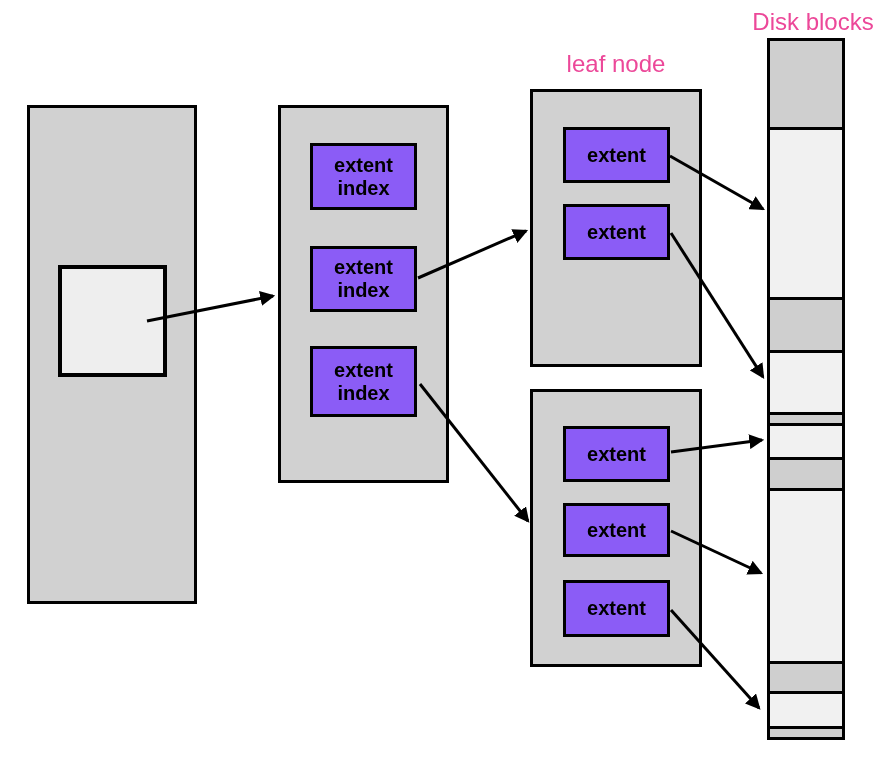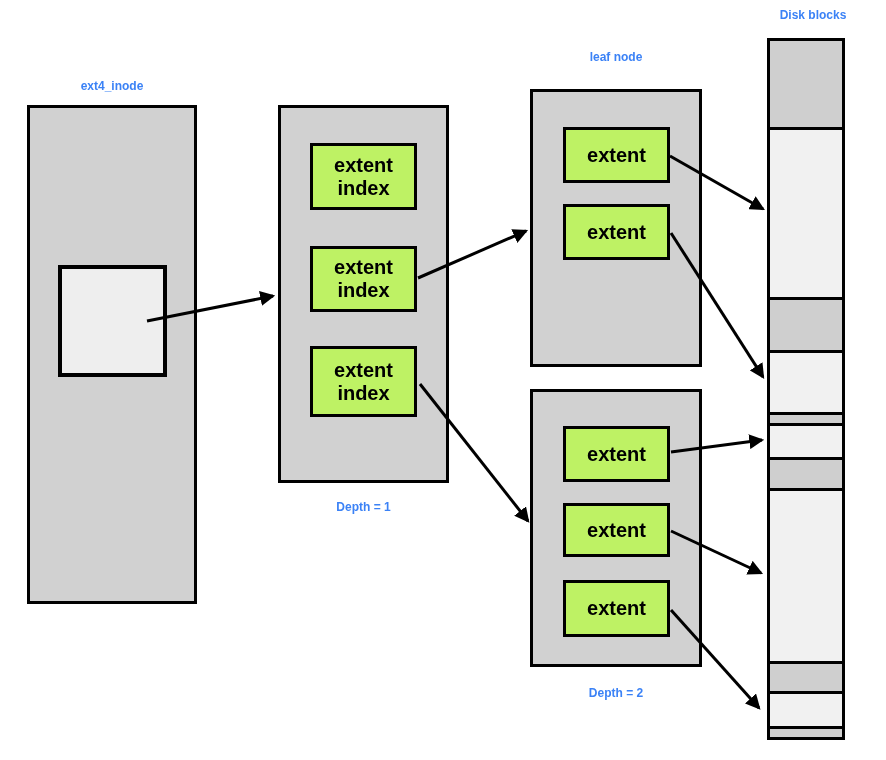--- a/index.html
+++ b/index.html
@@ -13,44 +13,44 @@
   }
   .node-box {
     position: absolute;
     box-sizing: border-box;
     background: #d1d1d1;
     border: 3px solid #000000;
   }
   .cell-box {
     position: absolute;
     box-sizing: border-box;
-    background: #bef264;
+    background: #8b5cf6;
     border: 3px solid #000000;
     display: flex;
     align-items: center;
     justify-content: center;
     text-align: center;
     font-weight: bold;
     font-size: 20px;
     line-height: 1.15;
     color: #000000;
     white-space: pre-line;
   }
   .inner-plain {
     position: absolute;
     box-sizing: border-box;
     background: #eeeeee;
     border: 4px solid #000000;
   }
   .diagram-label {
     position: absolute;
     text-align: center;
-    font-weight: bold;
-    font-size: 12px;
-    color: #3b82f6;
+    font-weight: normal;
+    font-size: 24px;
+    color: #ec4899;
   }
   .disk-column {
     position: absolute;
     left: 767px;
     top: 38px;
     width: 78px;
     height: 702px;
     box-sizing: border-box;
     background: #000000;
     padding: 3px;
@@ -66,43 +66,40 @@
     pointer-events: none;
   }
   .arrows-layer line { stroke: #000000; stroke-width: 3; }
   .arrows-layer .head { fill: #000000; }
 </style>
 </head>
 <body>
 
 <div class="canvas">
 
-  <div class="diagram-label" style="left:27px; top:79px; width:170px;">ext4_inode</div>
   <div class="node-box" style="left:27px; top:105px; width:170px; height:499px;"></div>
   <div class="inner-plain" style="left:58px; top:265px; width:109px; height:112px;"></div>
 
   <div class="node-box" style="left:278px; top:105px; width:171px; height:378px;"></div>
   <div class="cell-box" style="left:310px; top:143px; width:107px; height:67px;">extent
 index</div>
   <div class="cell-box" style="left:310px; top:246px; width:107px; height:66px;">extent
 index</div>
   <div class="cell-box" style="left:310px; top:346px; width:107px; height:71px;">extent
 index</div>
-  <div class="diagram-label" style="left:278px; top:500px; width:171px;">Depth = 1</div>
 
   <div class="diagram-label" style="left:530px; top:50px; width:172px;">leaf node</div>
   <div class="node-box" style="left:530px; top:89px; width:172px; height:278px;"></div>
   <div class="cell-box" style="left:563px; top:127px; width:107px; height:56px;">extent</div>
   <div class="cell-box" style="left:563px; top:204px; width:107px; height:56px;">extent</div>
 
   <div class="node-box" style="left:530px; top:389px; width:172px; height:278px;"></div>
   <div class="cell-box" style="left:563px; top:426px; width:107px; height:56px;">extent</div>
   <div class="cell-box" style="left:563px; top:503px; width:107px; height:54px;">extent</div>
   <div class="cell-box" style="left:563px; top:580px; width:107px; height:57px;">extent</div>
-  <div class="diagram-label" style="left:530px; top:686px; width:172px;">Depth = 2</div>
 
   <div class="diagram-label" style="left:740px; top:8px; width:146px;">Disk blocks</div>
   <div class="disk-column">
       <div class="disk-seg" style="flex: 0 0 86px; background: rgb(207, 207, 207);"></div>
       <div class="disk-seg" style="flex: 0 0 167px; background: rgb(241, 241, 241);"></div>
       <div class="disk-seg" style="flex: 0 0 50px; background: rgb(207, 207, 207);"></div>
       <div class="disk-seg" style="flex: 0 0 59px; background: rgb(241, 241, 241);"></div>
       <div class="disk-seg" style="flex: 0 0 8px; background: rgb(207, 207, 207);"></div>
       <div class="disk-seg" style="flex: 0 0 31px; background: rgb(241, 241, 241);"></div>
       <div class="disk-seg" style="flex: 0 0 28px; background: rgb(207, 207, 207);"></div>

